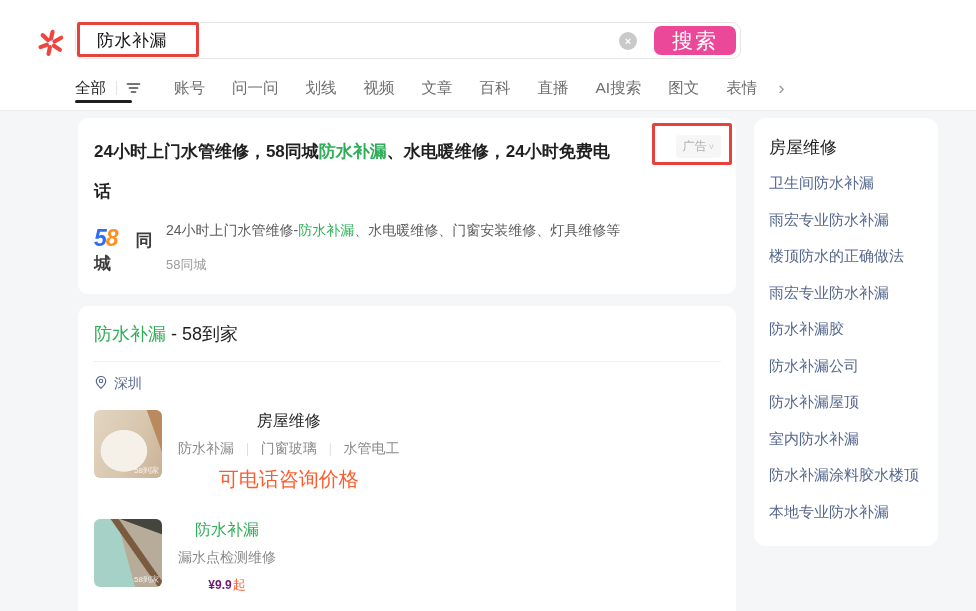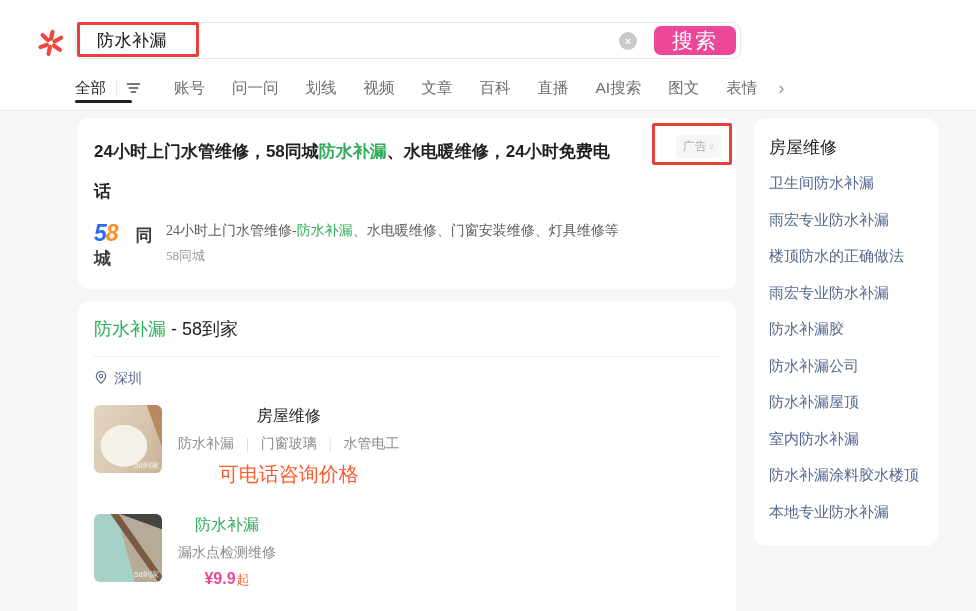--- a/index.html
+++ b/index.html
@@ -64,21 +64,21 @@
     background:#f6f6f6; border-radius:4px; padding:3px 7px;
     font-size:12px; color:#b3b3b3; cursor:pointer; white-space:nowrap;
   }
   .ad-pill .chev { font-size:9px; color:#c6c6c6; margin-left:2px; }
   .ad-source { display:flex; margin-top:10px; }
   .src-logo { width:72px; display:flex; align-items:flex-end; padding-bottom:1px; cursor:pointer; }
   .logo58 { font-weight:bold; font-style:italic; font-size:23px; letter-spacing:-1px; line-height:1; }
   .logo58 .n5 { color:#2f6cf6; }
   .logo58 .n8 { color:#ff8f1f; }
   .logo58 .cheng { font-style:normal; font-size:17px; color:#3c3c3c; letter-spacing:0; margin-left:18px; }
-  .src-text { display:flex; flex-direction:column; gap:7px;font-family:Liberation Serif, serif; }
+  .src-text { display:flex; flex-direction:column; gap:16px; }
   .ad-desc { font-size:14px; color:#5c5c5c; }
   .src-name { font-size:13px; color:#9c9c9c; }
   .hl { color:#2fad58; }
   
   .svc-card { margin-top:12px; padding:16px 16px 0 16px; height:331px; }
   .svc-header { font-size:18px; color:#1f1f1f; font-weight:400; }
   .svc-divider { border-top:1px solid #f0f0f0; margin:15px -1px 0 -1px; }
   .loc-row { display:flex; align-items:center; gap:6px; margin-top:13px; color:#56688e; font-size:14px; cursor:pointer; }
   .svc-item { display:flex; gap:16px; margin-top:17px; cursor:pointer; }
   .svc-item.second { margin-top:26px; }
@@ -99,21 +99,21 @@
     position:absolute; right:3px; bottom:2px; font-size:8px;
     color:rgba(255,255,255,.85); letter-spacing:0;
   }
   .item-body { display:flex; flex-direction:column; gap:8px; padding-top:1px;align-items:center; }
   .item-title { font-size:16px; color:#262626; }
   .item-title.green { color:#2fad58; }
   .item-tags { font-size:14px; color:#8a8a8a; }
   .tag-sep { color:#d6d6d6; margin:0 7px; font-size:13px; }
   .item-sub { font-size:14px; color:#8a8a8a; }
   .item-price { font-size:20px; color:#ff5a2c; }
-  .price-big { font-size:16px; font-weight:bold; color:#ec4899; }
+  .price-big { font-size:12px; font-weight:bold; color:#701a75; }
   .price-suffix { font-size:13px; color:#ff5a2c; margin-left:1px; }
   .svc-footer-divider { border-top:1px solid #f0f0f0; margin:31px -1px 0 -1px; }
   .svc-footer { font-size:14px; color:#56688e; padding:14px 0; cursor:pointer; }
   
   .sidebar { width:184px; margin-top:7px; border-radius:12px; padding:15px 15px; height:428px; }
   .related-heading { font-size:17px; color:#1f1f1f; font-weight:500; padding:3px 0 6px 0; }
   .related-link { font-size:15px; color:#56688e; line-height:36.5px; white-space:nowrap; cursor:pointer; }
 </style>
 </head>
 <body>

